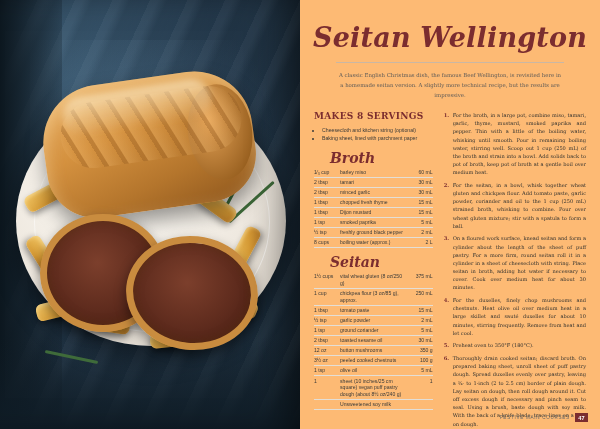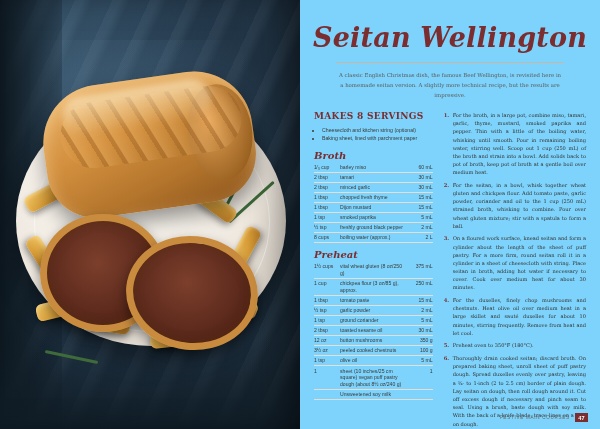--- a/index.html
+++ b/index.html
@@ -57,36 +57,36 @@
   
   .rosemary{position:absolute;width:3px;background:#3f6b3a;border-radius:2px;}
   .r1{left:236px;top:150px;height:70px;transform:rotate(28deg);}
   .r2{left:250px;top:172px;height:60px;transform:rotate(48deg);}
   .r3{left:70px;top:330px;height:54px;transform:rotate(102deg);}
 
   .photo-shadow{position:absolute;inset:0;box-shadow:inset -26px 0 40px -18px rgba(0,0,0,.6);pointer-events:none;}
   .spine{position:absolute;left:300px;top:0;width:3px;height:429px;background:linear-gradient(90deg,rgba(0,0,0,.28),rgba(0,0,0,0));}
 
   
-  .text-page{position:relative;width:300px;height:429px;background:#7dd3fc;padding:0;}
+  .text-page{position:relative;width:300px;height:429px;background:#fdba74;padding:0;}
   .title{font-family:"DejaVu Serif",serif;font-style:italic;font-weight:700;color:#7b2d2f;
      font-size:27px;text-align:center;margin:22px 10px 0 10px;letter-spacing:.2px;}
   .title-rule{width:228px;height:1px;background:#c9b7a4;margin:9px auto 7px auto;}
   .intro{font-family:"DejaVu Serif",serif;font-size:5.4px;line-height:1.85;color:#5c5a57;text-align:center;
      margin:0 38px 0 38px;}
 
   .cols{display:flex;margin:11px 14px 0 14px;gap:11px;}
   .col-left{width:125px;}
   .col-right{width:150px;}
 
   .makes{font-family:"DejaVu Serif",serif;font-weight:700;color:#7b2d2f;font-size:9px;letter-spacing:.3px;margin-bottom:5px;}
   .equip li{font-size:5.2px;line-height:1.6;color:#3a3a38;margin:0;}
   .equip{margin:0 0 7px 0;padding-left:8px;}
 
-  .sec-head{font-family:"DejaVu Serif",serif;font-style:italic;font-weight:700;color:#7b2d2f;font-size:10px;margin:6px 0 2px 0;}
+  .sec-head{font-family:"DejaVu Serif",serif;font-style:italic;font-weight:700;color:#7b2d2f;font-size:14px;margin:6px 0 2px 16px;}
   .ing-table{width:100%;border-collapse:collapse;}
   .ing-table td{font-size:5.1px;color:#3a3a38;padding:1.1px 0;vertical-align:top;line-height:1.35;}
   .ing-table tr{border-bottom:.4px solid #e3ded6;}
   .ing-q{width:26px;white-space:nowrap;}
   .ing-n{}
   .ing-m{width:28px;text-align:right;white-space:nowrap;color:#6b6a67;}
 
   .steps{margin:0;padding:0;list-style:none;counter-reset:stepnum;}
   .steps li{position:relative;font-family:"DejaVu Serif",serif;font-size:5.05px;line-height:1.62;color:#34332f;
      padding-left:9px;margin-bottom:4.5px;text-align:justify;}
@@ -191,21 +191,21 @@
                 <td class="ing-m">2 mL</td>
               </tr>
           <tr>
                 <td class="ing-q">8 cups</td>
                 <td class="ing-n">boiling water (approx.)</td>
                 <td class="ing-m">2 L</td>
               </tr>
         </tbody>
           </table>
 
-        <div class="sec-head">Preheat</div>
+        <div class="sec-head">Seitan</div>
         <table class="ing-table">
           <tbody>
               <tr>
                 <td class="ing-q">1½ cups</td>
                 <td class="ing-n">vital wheat gluten (8 oz/250 g)</td>
                 <td class="ing-m">375 mL</td>
               </tr>
           <tr>
                 <td class="ing-q">1 cup</td>
                 <td class="ing-n">chickpea flour (3 oz/85 g), approx.</td>

